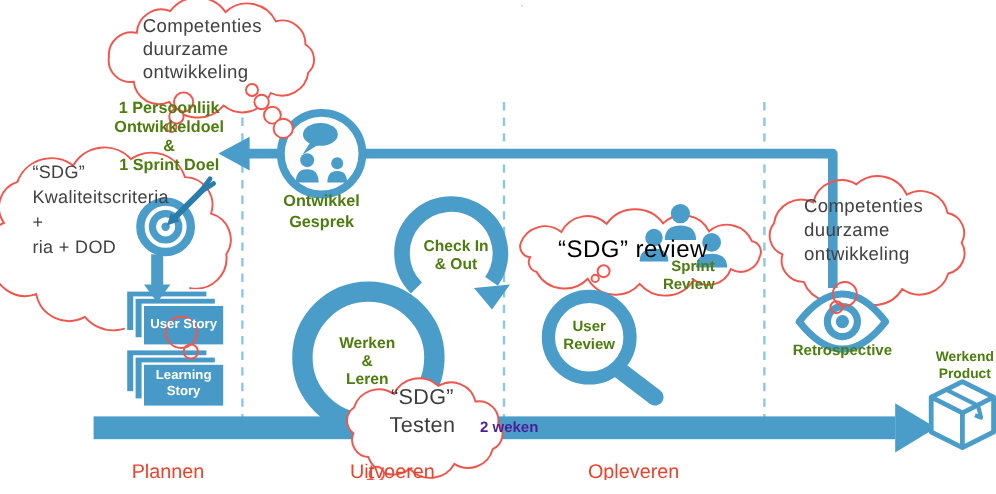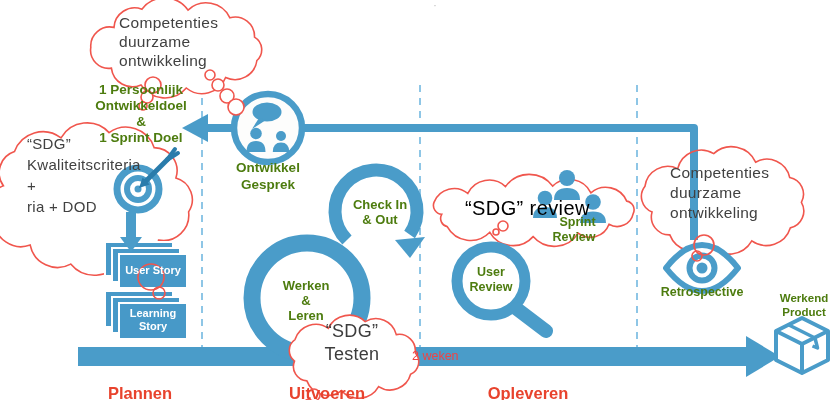--- a/index.html
+++ b/index.html
@@ -9,23 +9,23 @@
   .t{position:absolute;white-space:nowrap;color:#4d7c0f;font-family:"Liberation Sans",sans-serif;}
   .ctr{transform:translateX(-50%);text-align:center;}
   .cloudtxt{font-size:15.5px;line-height:19px;letter-spacing:.3px;color:#414141;}
   .cloudtxt2{font-size:15px;line-height:21px;letter-spacing:.3px;color:#414141;}
   .goals{font-size:13.5px;line-height:16px;font-weight:bold;}
   .nodelbl{font-size:13.5px;line-height:17px;font-weight:bold;}
   .nodelbl-s{font-size:12.5px;line-height:15px;font-weight:bold;}
   .looplbl{font-size:13px;line-height:15px;font-weight:bold;}
   .testentxt{font-size:18px;line-height:23px;letter-spacing:.3px;color:#3c3c3c;}
   .reviewtxt{font-size:20px;letter-spacing:.4px;color:#000000;}
-  .phase{font-size:16.5px;font-weight:bold;color:#e8432d;}
+  .phase{font-size:16.5px;font-weight:normal;color:#e8432d;}
   .cardlbl{font-size:11px;line-height:13px;font-weight:bold;color:#fff;}
-  .weken{font-size:12.5px;font-weight:normal;color:#ef4444;margin-left:12px;}
+  .weken{font-size:12.5px;font-weight:bold;color:#4c1d95;}
   .werkend{font-size:11.5px;line-height:14px;font-weight:bold;}
   .stray{font-size:6px;color:#b5b5b5;}
 </style>
 </head>
 <body>
 
 <div class="canvas">
 
   <svg class="layer" width="830" height="412" viewBox="0 0 830 412">
 

